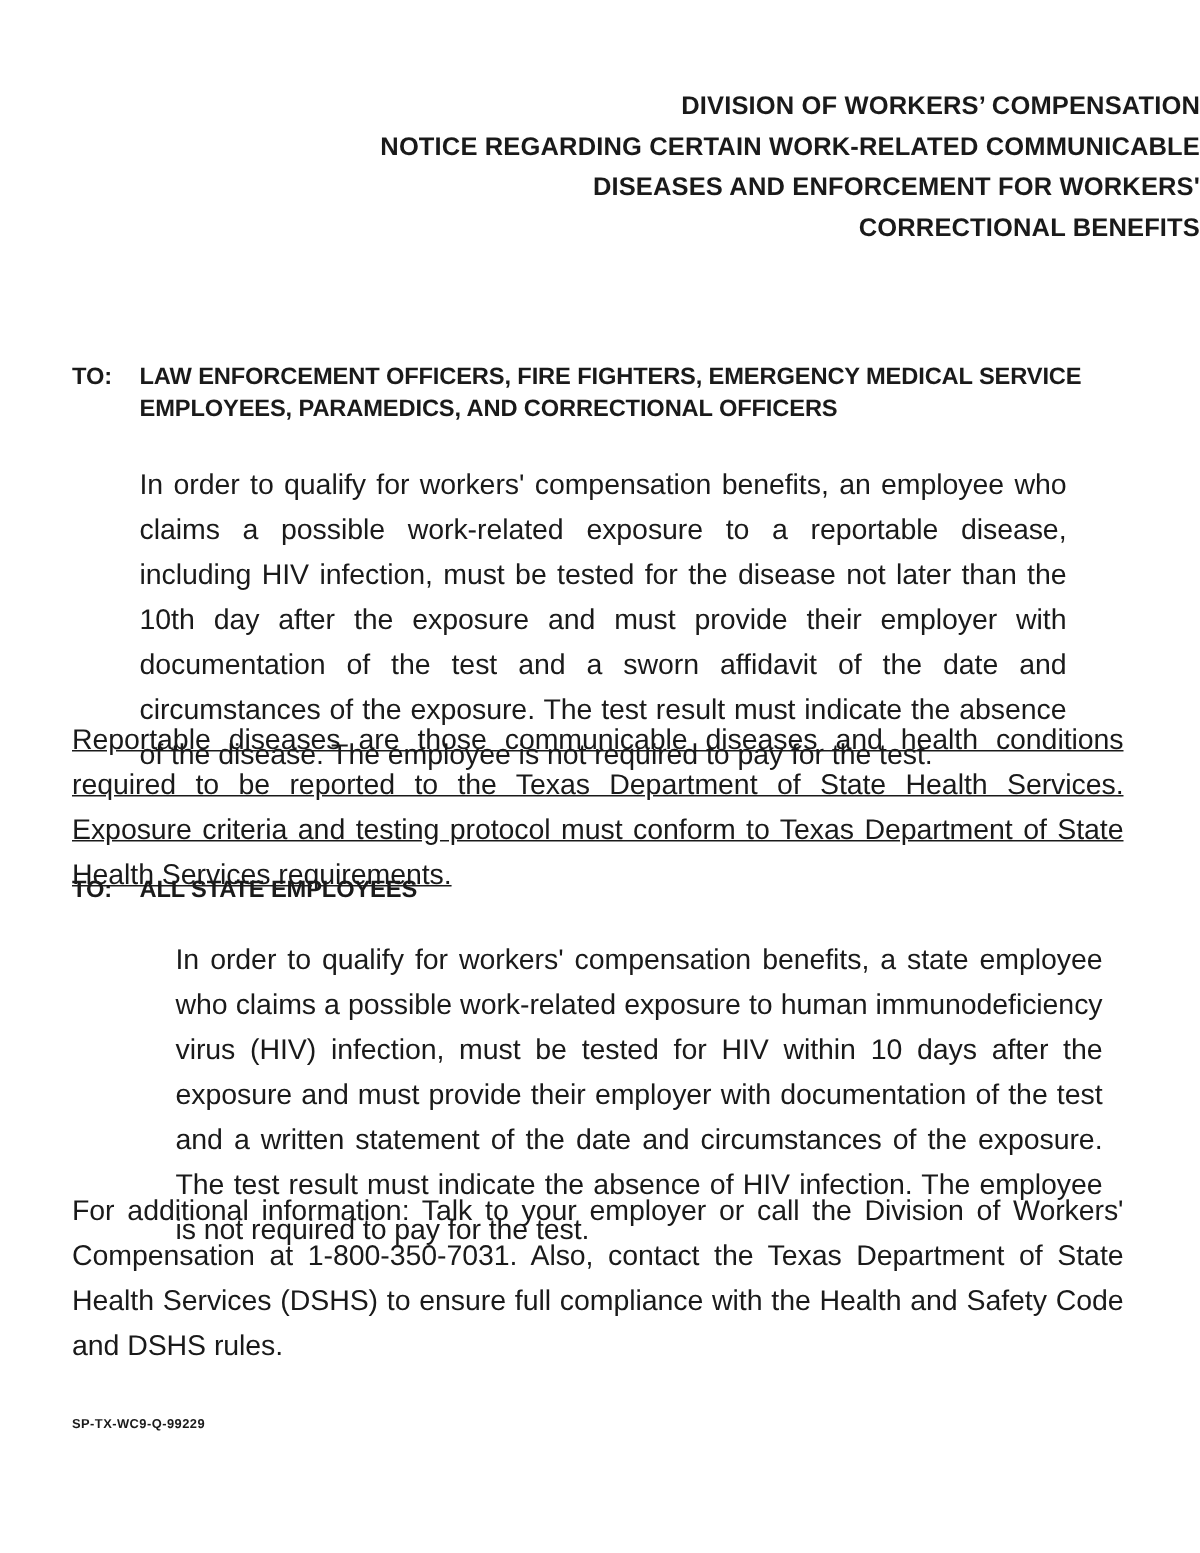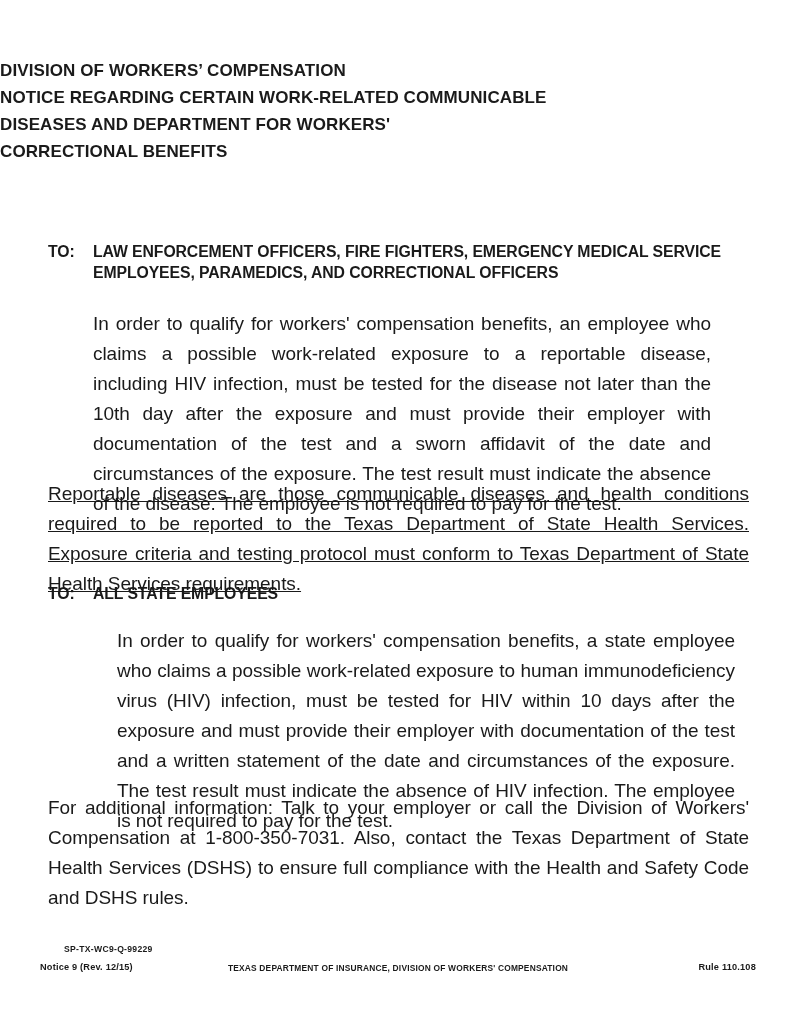--- a/index.html
+++ b/index.html
@@ -14,21 +14,21 @@
   }
   .doc-title {
     position: absolute;
     top: 57px; left: 0; right: 0;
     text-align: center;
     font-weight: bold;
     font-size: 17px;
     line-height: 27px;
     letter-spacing: 0.1px;
   }
-  .doc-title .line { text-align: left; white-space: nowrap; }
+  .doc-title .line { text-align: right; white-space: nowrap; }
   .to-heading {
     position: absolute;
     display: flex;
     font-weight: bold;
     font-size: 15.8px;
     line-height: 20.5px;
     letter-spacing: -0.1px;
     justify-content: flex-end;
   }
   .to-heading .to-label { flex: none; width: 45px; }
@@ -45,41 +45,40 @@
   .p1 { top: 309px; left: 93px; width: 618px; }
   .p2 { top: 479px; left: 48px; width: 701px; text-decoration: underline; }
   .p3 { top: 626px; left: 93px; width: 618px; margin-left: 24px; }
   .p4 { top: 793px; left: 48px; width: 701px; }
   .form-code {
     position: absolute;
     top: 944px; left: 48px;
     font-size: 8.6px;
     font-weight: bold;
     letter-spacing: 0.3px;
-    margin-left: 16px;
   }
   .footer-row {
     position: absolute;
     top: 962px; left: 40px; right: 44px;
     height: 14px;
     font-weight: bold;
   }
   .f-left  { position: absolute; left: 0; top: 0; font-size: 9.2px; letter-spacing: 0.2px; }
   .f-center{ position: absolute; left: 0; right: 0; top: 1px; text-align: center; font-size: 8.4px; letter-spacing: 0.2px; }
   .f-right { position: absolute; right: 0; top: 0; font-size: 9.2px; letter-spacing: 0.2px; }
 </style>
 </head>
 <body>
 
 <div class="page">
 
   <div class="doc-title">
       <div class="line">DIVISION OF WORKERS’ COMPENSATION</div>
       <div class="line">NOTICE REGARDING CERTAIN WORK-RELATED COMMUNICABLE</div>
-      <div class="line">DISEASES AND DEPARTMENT FOR WORKERS'</div>
+      <div class="line">DISEASES AND ENFORCEMENT FOR WORKERS'</div>
       <div class="line">CORRECTIONAL BENEFITS</div>
     </div>
 
   <div class="to-heading h1">
     <span class="to-label">TO:</span>
     <span class="to-text">LAW ENFORCEMENT OFFICERS, FIRE FIGHTERS, EMERGENCY MEDICAL SERVICE EMPLOYEES, PARAMEDICS, AND CORRECTIONAL OFFICERS</span>
   </div>
 
   <div class="para p1">In order to qualify for workers' compensation benefits, an employee who claims a possible work-related exposure to a reportable disease, including HIV infection, must be tested for the disease not later than the 10th day after the exposure and must provide their employer with documentation of the test and a sworn affidavit of the date and circumstances of the exposure. The test result must indicate the absence of the disease. The employee is not required to pay for the test.</div>
 
@@ -89,19 +88,14 @@
     <span class="to-label">TO:</span>
     <span class="to-text">ALL STATE EMPLOYEES</span>
   </div>
 
   <div class="para p3">In order to qualify for workers' compensation benefits, a state employee who claims a possible work-related exposure to human immunodeficiency virus (HIV) infection, must be tested for HIV within 10 days after the exposure and must provide their employer with documentation of the test and a written statement of the date and circumstances of the exposure. The test result must indicate the absence of HIV infection. The employee is not required to pay for the test.</div>
 
   <div class="para p4">For additional information: Talk to your employer or call the Division of Workers' Compensation at 1-800-350-7031. Also, contact the Texas Department of State Health Services (DSHS) to ensure full compliance with the Health and Safety Code and DSHS rules.</div>
 
   <div class="form-code">SP-TX-WC9-Q-99229</div>
 
-  <div class="footer-row">
-    <span class="f-left">Notice 9 (Rev. 12/15)</span>
-    <span class="f-center">TEXAS DEPARTMENT OF INSURANCE, DIVISION OF WORKERS' COMPENSATION</span>
-    <span class="f-right">Rule 110.108</span>
-  </div>
 
 </div>
 
 </body></html>

